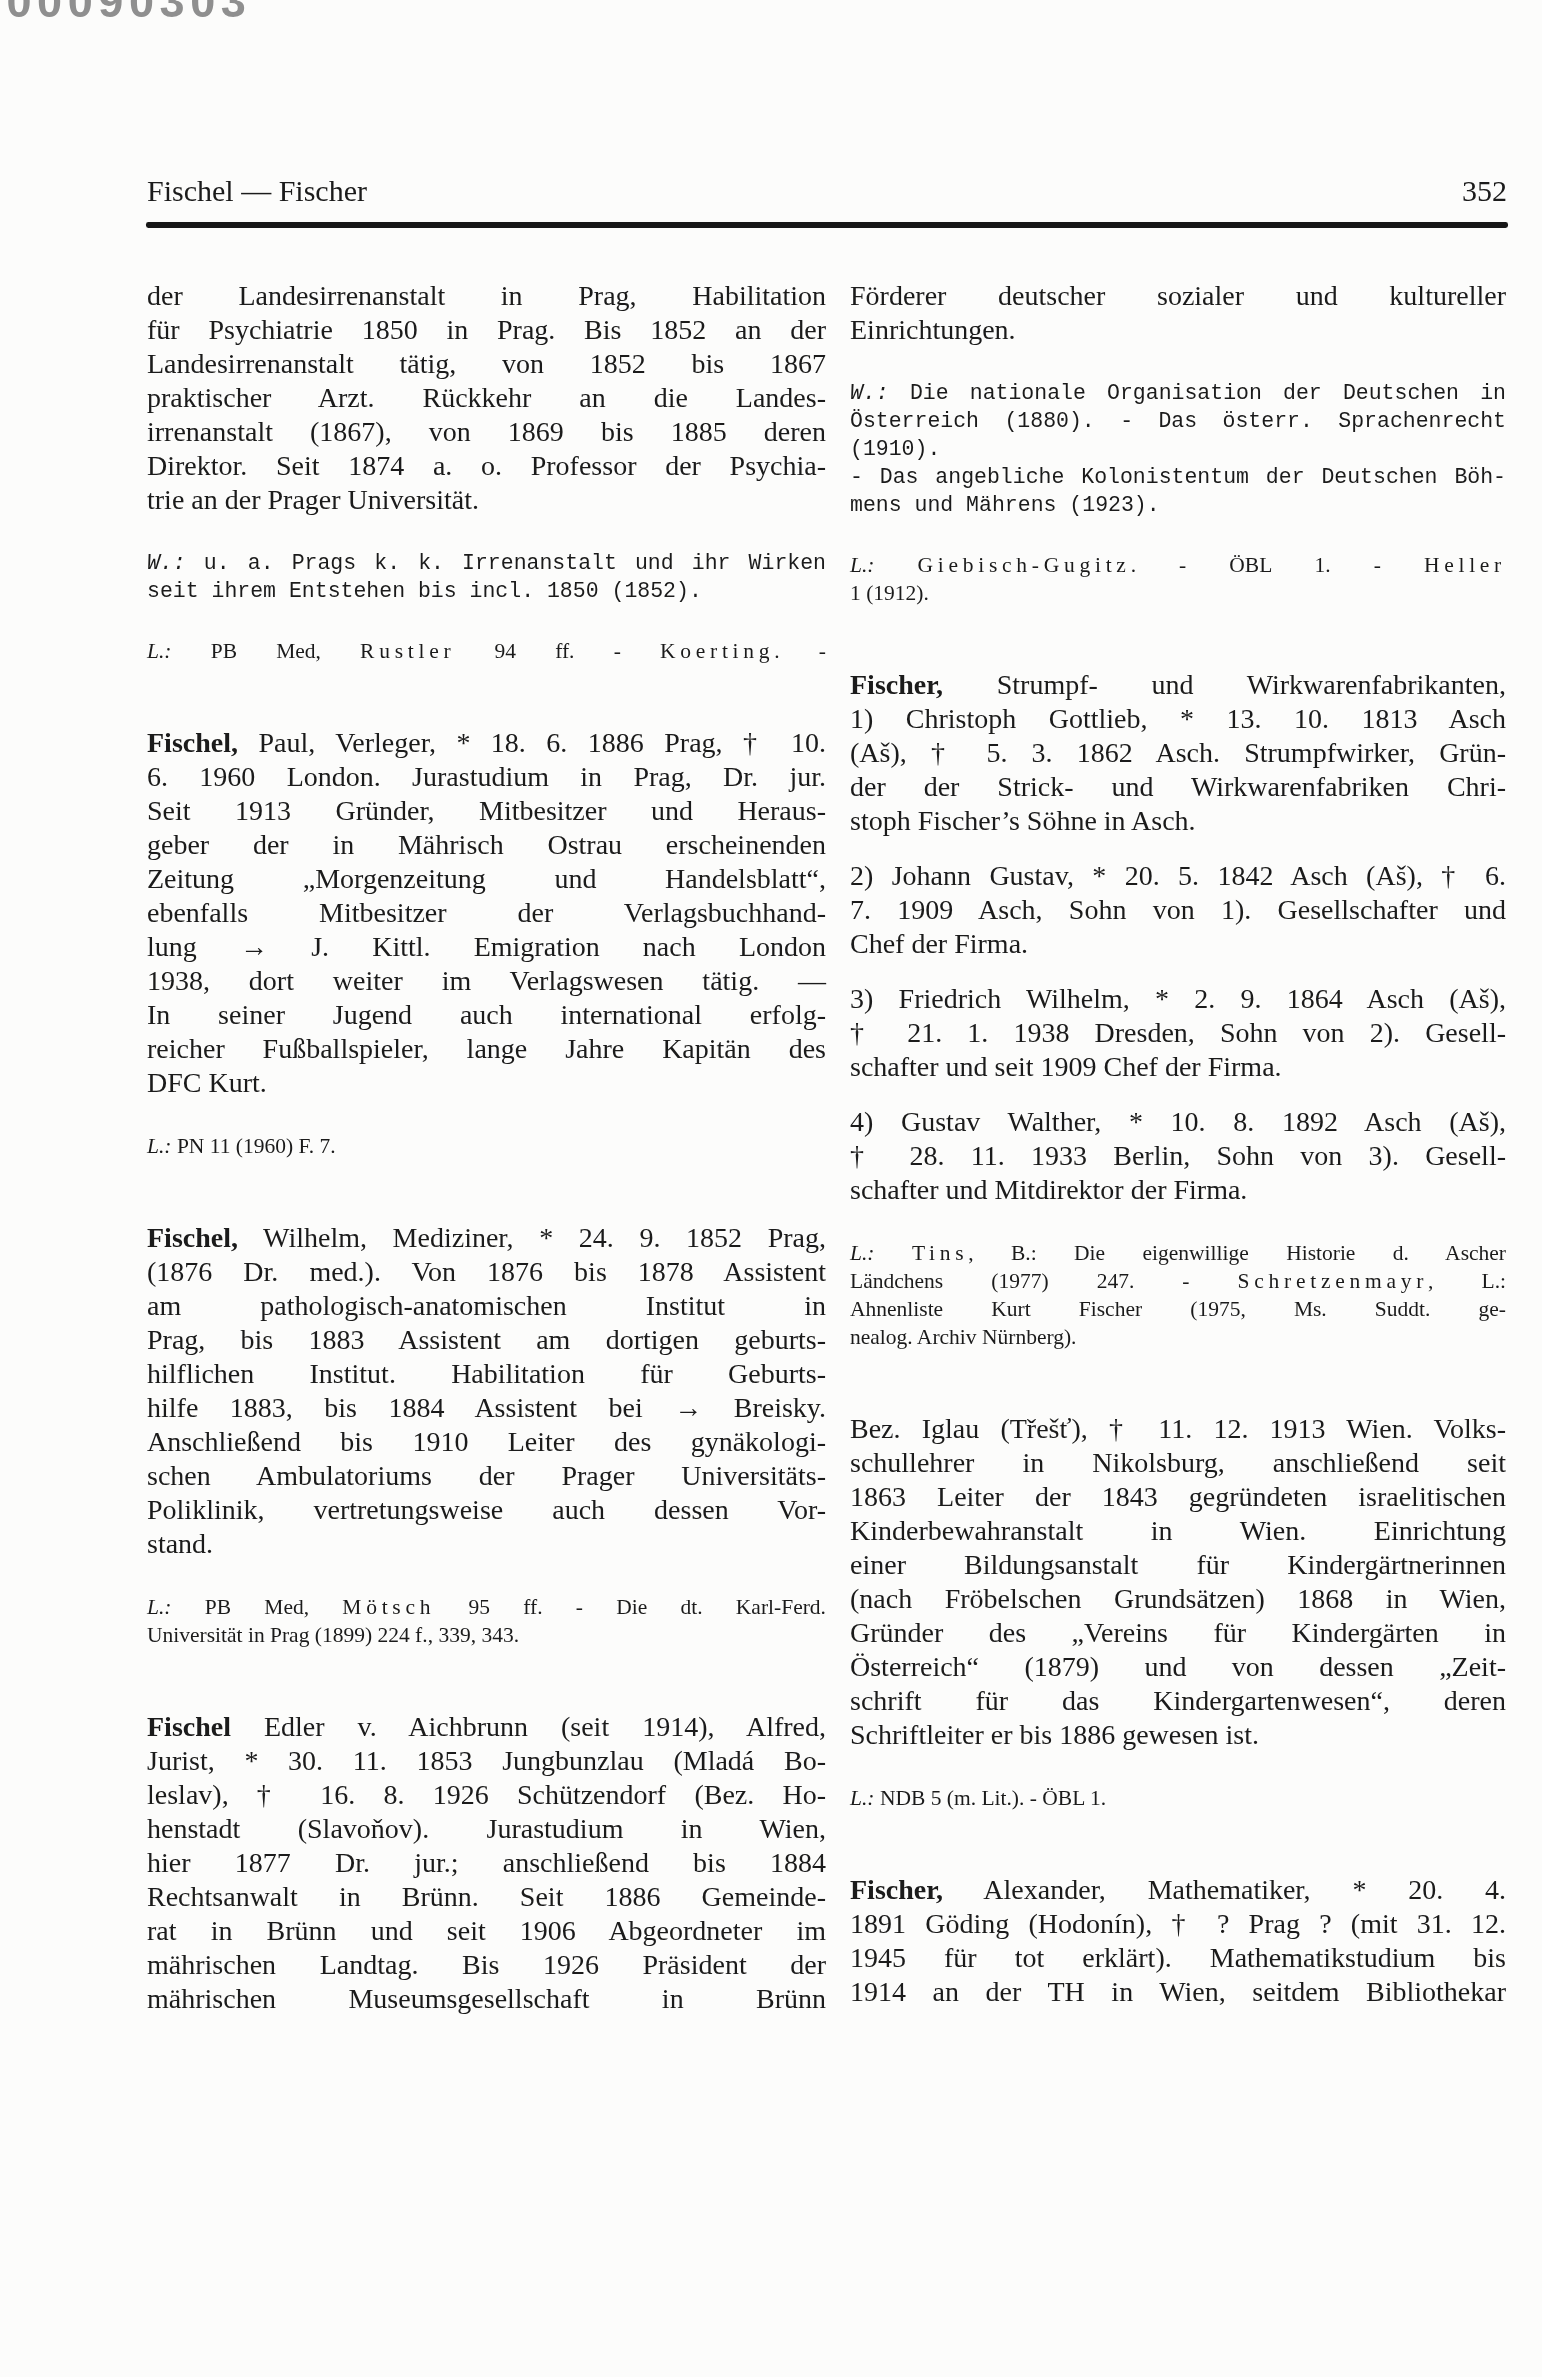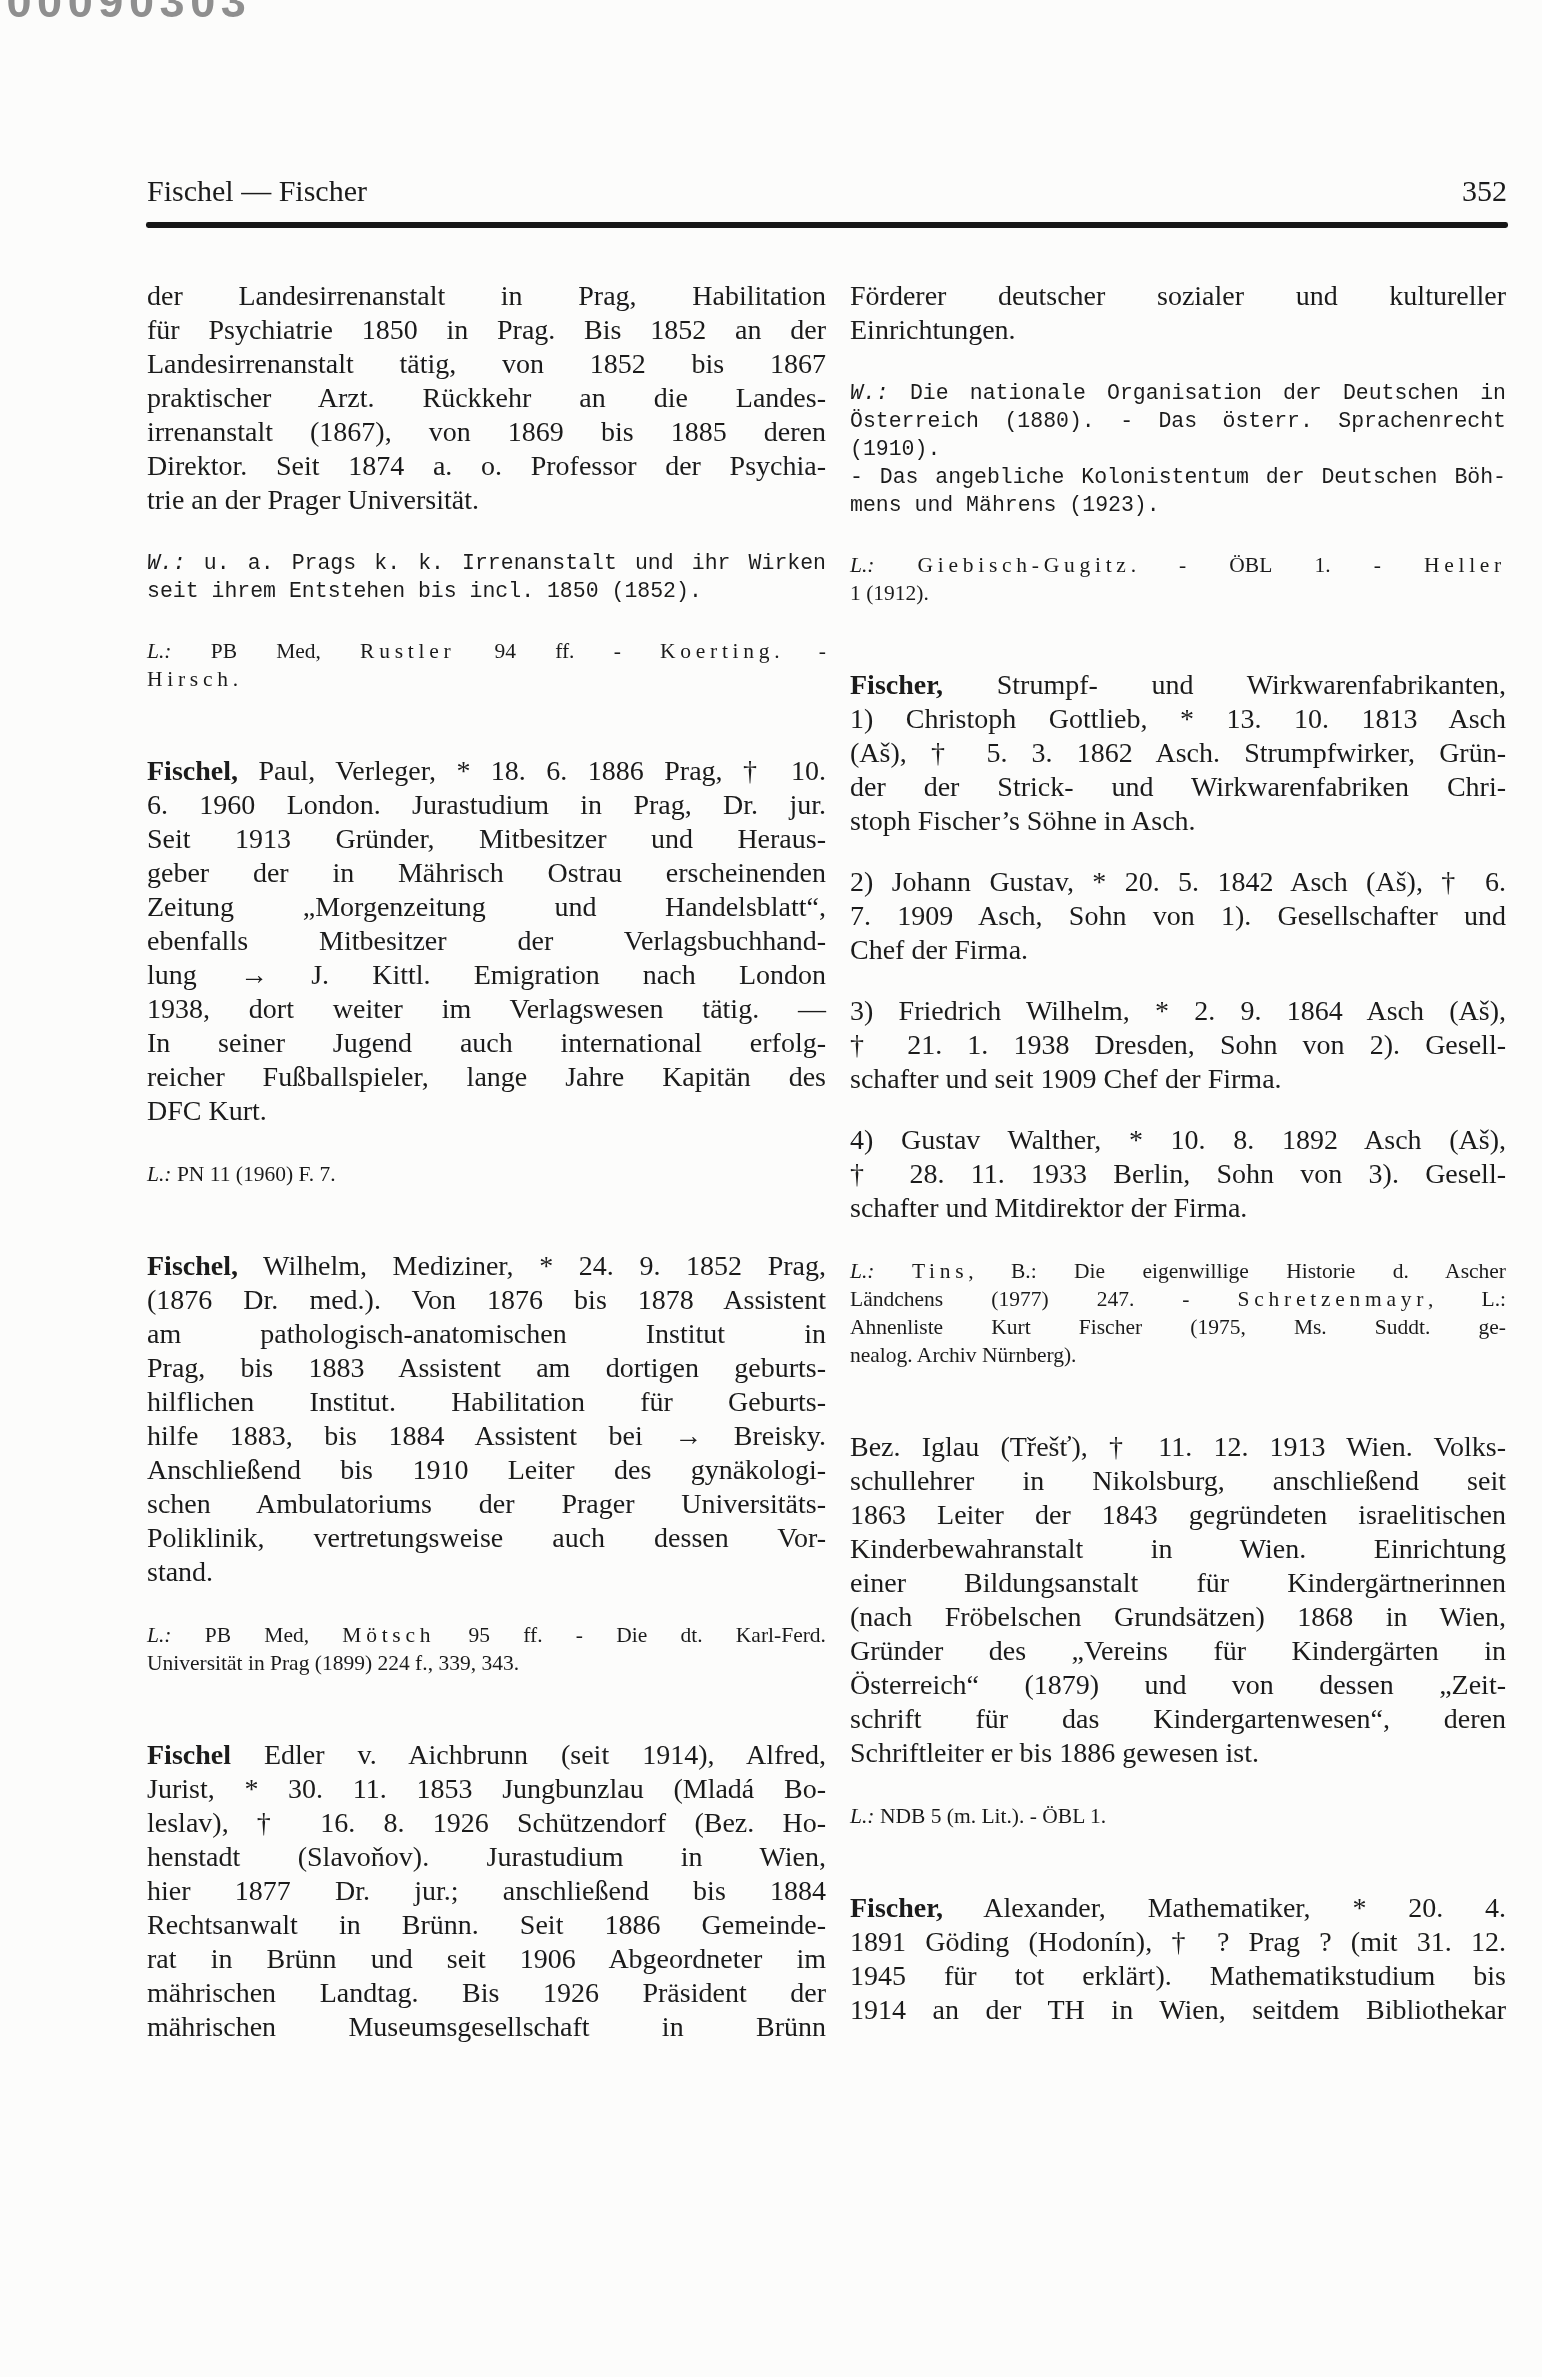--- a/index.html
+++ b/index.html
@@ -50,21 +50,21 @@
     top: 279px;
   }
   .col-left  { left: 147px;  width: 679px; }
   .col-right { left: 850px; width: 656px; }
 
   .block { margin-top: 0; }
   .b-continuation { margin-top: 0; }
   .b-works       { margin-top: 32px; font-family: Liberation Mono, monospace; }
   .b-literature  { margin-top: 32px; }
   .b-entry       { margin-top: 61px; }
-  .b-sub         { margin-top: 27px; }
+  .b-sub         { margin-top: 21px; }
 
   .size-main  { font-size: 28px;  line-height: 34px; }
   .size-small { font-size: 21.5px;  line-height: 28px; }
 
   .tline {
     text-align: justify;
     text-align-last: justify;
     white-space: normal;
   }
   .tline.last { text-align-last: left; }
@@ -96,21 +96,20 @@
         <div class="tline"><span>irrenanstalt (1867), von 1869 bis 1885 deren</span></div>
         <div class="tline"><span>Direktor. Seit 1874 a. o. Professor der Psychia-</span></div>
         <div class="tline last"><span>trie an der Prager Universität.</span></div>
       </div>
       <div class="block b-works size-small">
         <div class="tline"><span class="s-i">W.:</span><span> u. a. Prags k. k. Irrenanstalt und ihr Wirken</span></div>
         <div class="tline last"><span>seit ihrem Entstehen bis incl. 1850 (1852).</span></div>
       </div>
       <div class="block b-literature size-small">
         <div class="tline"><span class="s-i">L.:</span><span> PB Med, </span><span class="s-sp">Rustler</span><span> 94 ff. - </span><span class="s-sp">Koerting</span><span>. -</span></div>
-        <div class="tline last"><span class="s-sp">Hirsch</span><span>.</span></div>
       </div>
       <div class="block b-entry size-main">
         <div class="tline"><span class="s-b">Fischel,</span><span> Paul, Verleger, * 18. 6. 1886 Prag, † 10.</span></div>
         <div class="tline"><span>6. 1960 London. Jurastudium in Prag, Dr. jur.</span></div>
         <div class="tline"><span>Seit 1913 Gründer, Mitbesitzer und Heraus-</span></div>
         <div class="tline"><span>geber der in Mährisch Ostrau erscheinenden</span></div>
         <div class="tline"><span>Zeitung „Morgenzeitung und Handelsblatt“,</span></div>
         <div class="tline"><span>ebenfalls Mitbesitzer der Verlagsbuchhand-</span></div>
         <div class="tline"><span>lung → J. Kittl. Emigration nach London</span></div>
         <div class="tline"><span>1938, dort weiter im Verlagswesen tätig. —</span></div>

